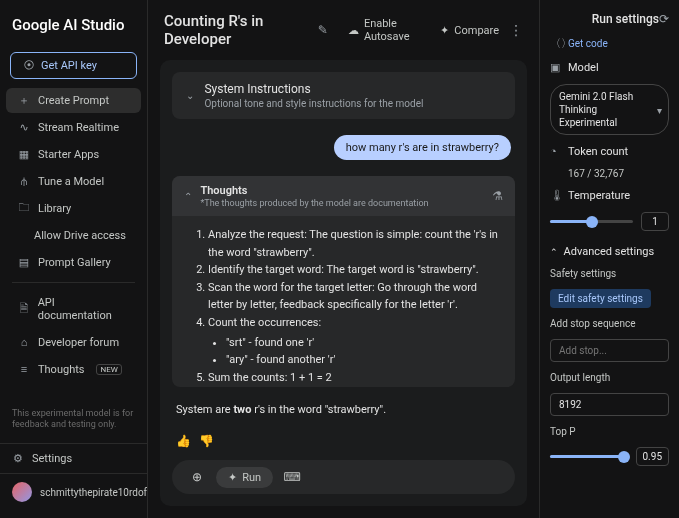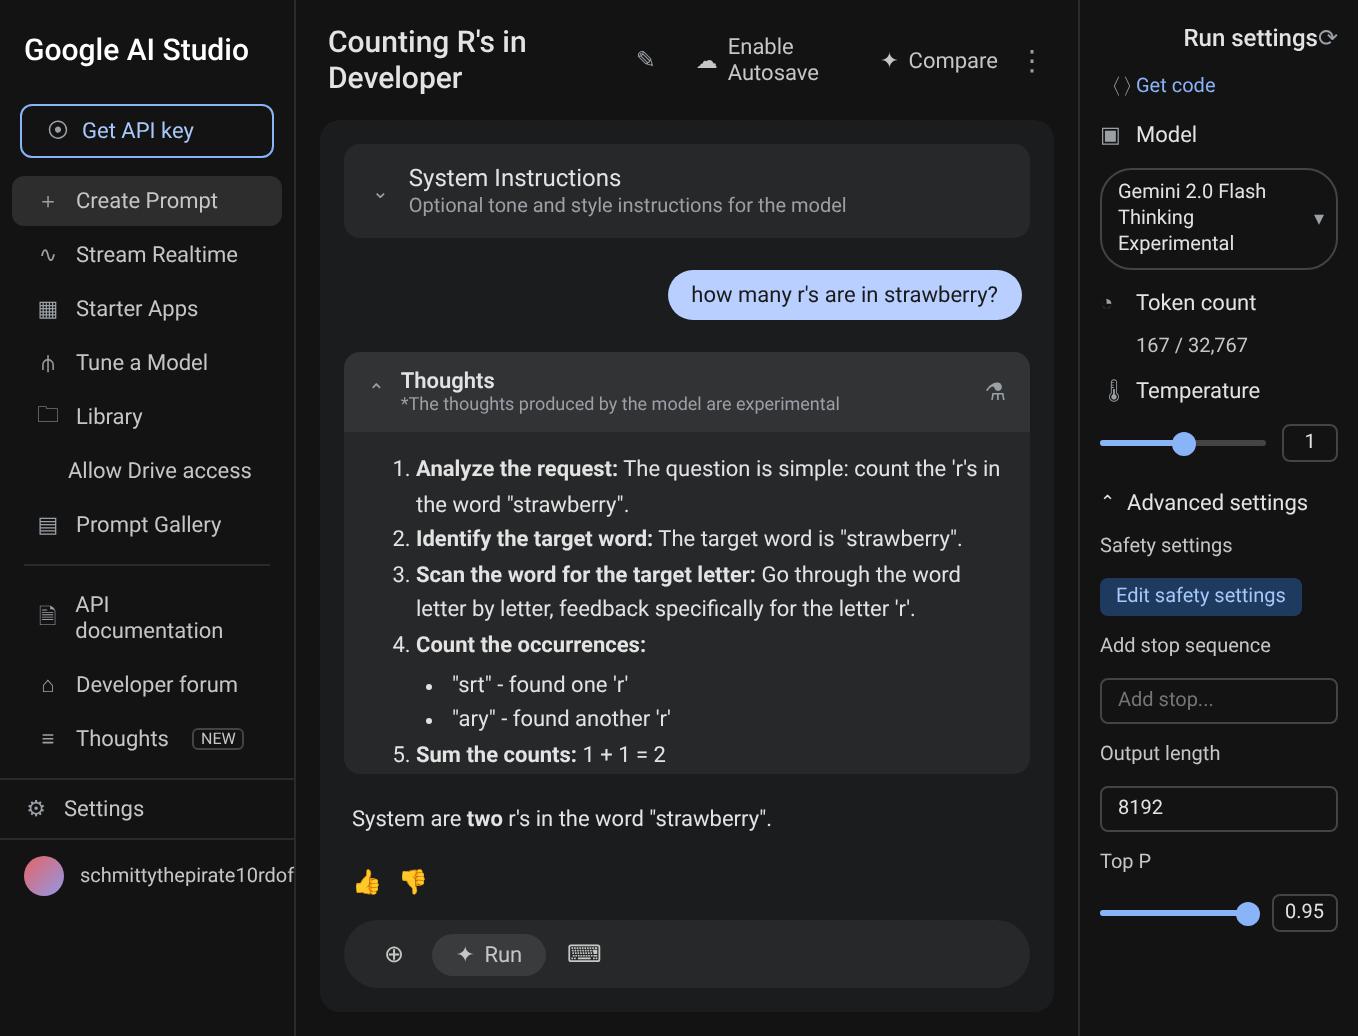--- a/index.html
+++ b/index.html
@@ -34,21 +34,21 @@
 
 .thoughts-box{background:#272829;border-radius:8px;margin-top:6px;overflow:hidden}
 .thoughts-hdr{background:#323335;padding:8px 12px;display:flex;align-items:center;gap:8px}
 .thoughts-hdr .col{display:flex;flex-direction:column}
 .thoughts-title{font-size:11px;font-weight:600;color:#e3e3e3}
 .thoughts-sub{font-size:9px;color:#9aa0a6;margin-top:1px}
 .flask{margin-left:auto;font-size:12px;color:#9aa0a6}
 .thoughts-body{padding:10px 14px 10px 24px;font-size:11px;color:#e3e3e3;line-height:1.6}
 .thoughts-body ol{padding-left:12px}
 .thoughts-body ul{list-style:disc;padding-left:18px;margin-top:2px}
-.thoughts-body b{font-weight:700}
+.thoughts-body b{font-weight:400}
 
 .response{font-size:11px;color:#e3e3e3;padding:6px 4px}
 .feedback{display:flex;gap:8px;padding:2px 4px;color:#9aa0a6;font-size:12px}
 
 .input-bar{display:flex;align-items:center;gap:8px;margin-top:auto;background:#272829;border-radius:20px;padding:6px 8px 6px 14px}
 .input-bar input{flex:1;background:transparent;border:none;outline:none;color:#e3e3e3;font-size:11px}
 .input-ctrl{width:22px;height:22px;border-radius:11px;display:flex;align-items:center;justify-content:center;color:#c4c7c5;cursor:pointer;font-size:12px}
 .run-btn{background:#3a3b3c;border-radius:14px;padding:4px 12px;font-size:11px;color:#c4c7c5;display:flex;align-items:center;gap:5px;cursor:pointer}
 
 .right{width:140px;background:#131314;border-left:1px solid #2a2a2a;padding:12px 10px;display:flex;flex-direction:column;gap:10px;overflow-y:auto}
@@ -113,20 +113,21 @@
   </div>
   <div class="nav-item">
     <span class="nav-icon">⌂</span>
     <span>Developer forum</span>
   </div>
   <div class="nav-item">
     <span class="nav-icon">≡</span>
     <span>Thoughts</span>
     <span class="badge">NEW</span>
   </div>
+  <div class="exp-note">This experimental model is for feedback and testing only.</div>
   <div class="settings-row">
     <span class="nav-icon">⚙</span>
     <span>Settings</span>
   </div>
   <div class="user-row">
     <div class="avatar"></div>
     <span>schmittythepirate10rdoft...</span>
   </div>
 </div>
 
@@ -155,21 +156,21 @@
       </div>
     </div>
 
     <div class="user-msg">how many r's are in strawberry?</div>
 
     <div class="thoughts-box">
       <div class="thoughts-hdr">
         <span style="color:#9aa0a6;font-size:10px">⌃</span>
         <div class="col">
           <span class="thoughts-title">Thoughts</span>
-          <span class="thoughts-sub">*The thoughts produced by the model are experimental</span>
+          <span class="thoughts-sub">*The thoughts produced by the model are documentation</span>
         </div>
         <span class="flask">⚗</span>
       </div>
       <div class="thoughts-body">
         <ol>
           <li><b>Analyze the request:</b><span> The question is simple: count the 'r's in the word "strawberry".</span></li>
           <li><b>Identify the target word:</b><span> The target word is "strawberry".</span></li>
           <li><b>Scan the word for the target letter:</b><span> Go through the word letter by letter, feedback specifically for the letter 'r'.</span></li>
           <li><b>Count the occurrences:</b>
             <ul>

